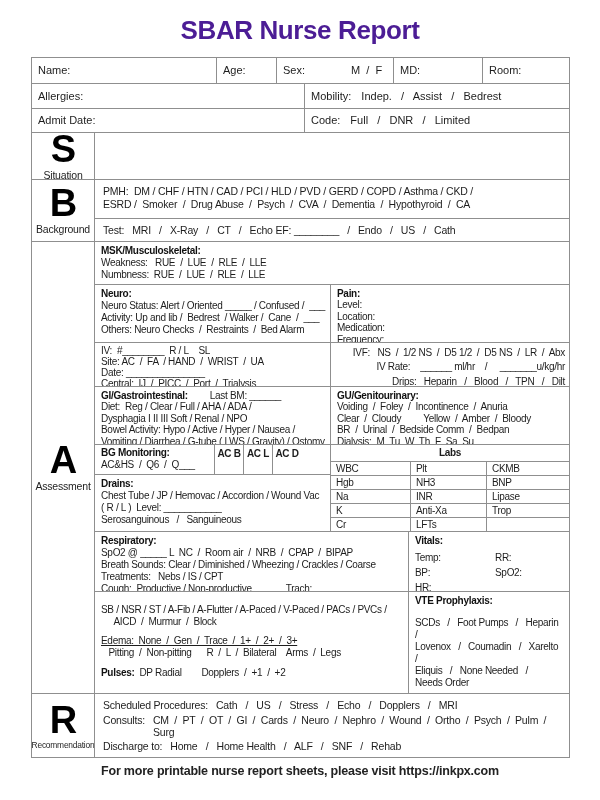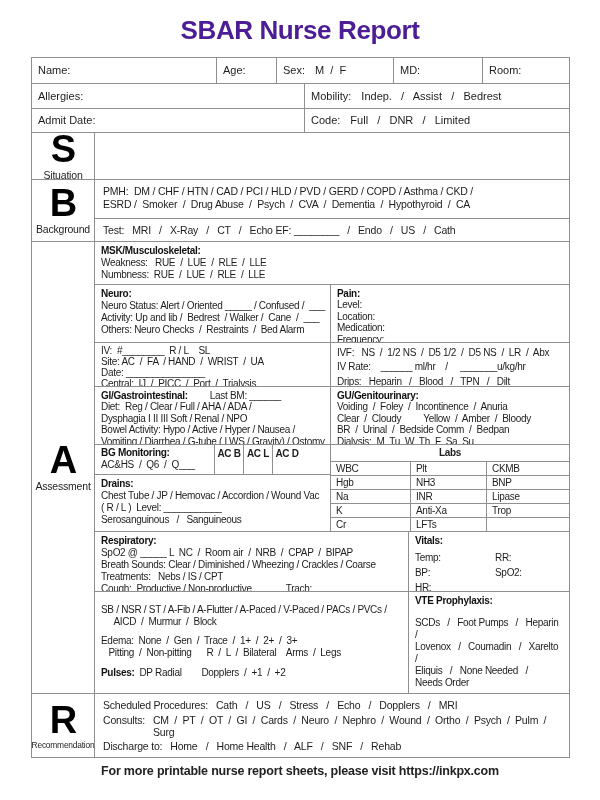--- a/index.html
+++ b/index.html
@@ -32,60 +32,60 @@
   .acol-l { flex:0 0 235px; overflow:hidden; }
   .acol-l-wide { flex:0 0 313px; overflow:hidden; }
   .acol-r { flex:1; border-left:1px solid #8f8f8f; overflow:hidden; }
   .blk { padding:3px 4px 0 6px; }
   .bold { font-weight:bold; color:#111; }
   .lh115 .ln { line-height:11.5px; }
   .lh12 .ln { line-height:12px; }
   .lh11 .ln { line-height:11px; }
   .gi-head { display:flex; line-height:11.5px; }
   .gi-head .last-bm { margin-left:22px; }
-  .ivf-blk .ln { line-height:14.5px; }
+  .ivf-blk .ln { line-height:14.5px;text-align:right; }
   
   .bg-row { display:flex; height:30px; border-bottom:1px solid #8f8f8f; }
   .bg-label { flex:0 0 119px; padding:2px 0 0 6px; line-height:12px; }
   .bg-cell { flex:0 0 29px; border-left:1px solid #8f8f8f; display:flex; align-items:flex-start; justify-content:center; padding-top:3px; font-weight:bold; }
   .bg-cell.lastc { flex:1;margin-left:40px; }
   .drains-blk { height:56px; }
   .labs { display:flex; flex-direction:column; height:100%; }
   .labs-title { height:17px; text-align:center; font-weight:bold; border-bottom:1px solid #8f8f8f; padding-top:2px; }
   .labs-row { display:flex; height:14px; }
   .labs-row + .labs-row { border-top:1px solid #8f8f8f; }
   .labs-cell { flex:0 0 79px; padding:1px 0 0 5px; overflow:hidden; }
   .labs-cell.c2 { flex:0 0 76px; border-left:1px solid #8f8f8f; }
   .labs-cell.c3 { flex:1; border-left:1px solid #8f8f8f; }
   
   .cough-line { display:flex; line-height:12px; }
   .trach { margin-left:34px; }
   .vitals-grid { margin-top:3px; }
   .vitals-row { display:grid; grid-template-columns:80px auto; line-height:15px; }
   
-  .mt9 { margin-top:9px; } .mt7 { margin-top:7px; } .mt8 { margin-top:8px; } .mt10 { margin-top:10px; }
+  .mt9 { margin-top:9px; } .mt7 { margin-top:7px;text-decoration:underline; } .mt8 { margin-top:8px; } .mt10 { margin-top:10px; }
   .pulses-line { display:flex; }
   
   .r-content { display:flex; flex-direction:column; justify-content:space-evenly; padding:3px 4px 3px 8px; font-size:10.5px; letter-spacing:-0.2px; }
   .r-line { display:flex; }
   .r-line .r-lbl { margin-right:8px; }
   .footer { position:absolute; left:0; top:764px; width:600px; text-align:center; font-size:12.5px; font-weight:bold; letter-spacing:-0.2px; color:#222; }
 </style>
 </head>
 <body>
 
 <div class="page">
   <div class="title">SBAR Nurse Report</div>
 
   <div class="form">
 
     <div class="row first h25">
       <div class="cell" style="flex:0 0 184px;"><span class="lbl">Name:</span></div>
       <div class="cell bl" style="flex:0 0 60px;"><span class="lbl">Age:</span></div>
-      <div class="cell bl" style="flex:0 0 117px;"><span class="lbl">Sex:</span><span class="opts">M  /  F</span></div>
+      <div class="cell bl" style="flex:0 0 117px;gap:36px;"><span class="lbl">Sex:</span><span class="opts">M  /  F</span></div>
       <div class="cell bl" style="flex:0 0 89px;"><span class="lbl">MD:</span></div>
       <div class="cell bl" style="flex:1;"><span class="lbl">Room:</span></div>
     </div>
 
     <div class="row h25">
       <div class="cell" style="flex:0 0 272px;"><span class="lbl">Allergies:</span></div>
       <div class="cell bl" style="flex:1;"><span class="lbl">Mobility:</span><span class="opts">Indep.   /   Assist   /   Bedrest</span></div>
     </div>
 
     <div class="row h24">

